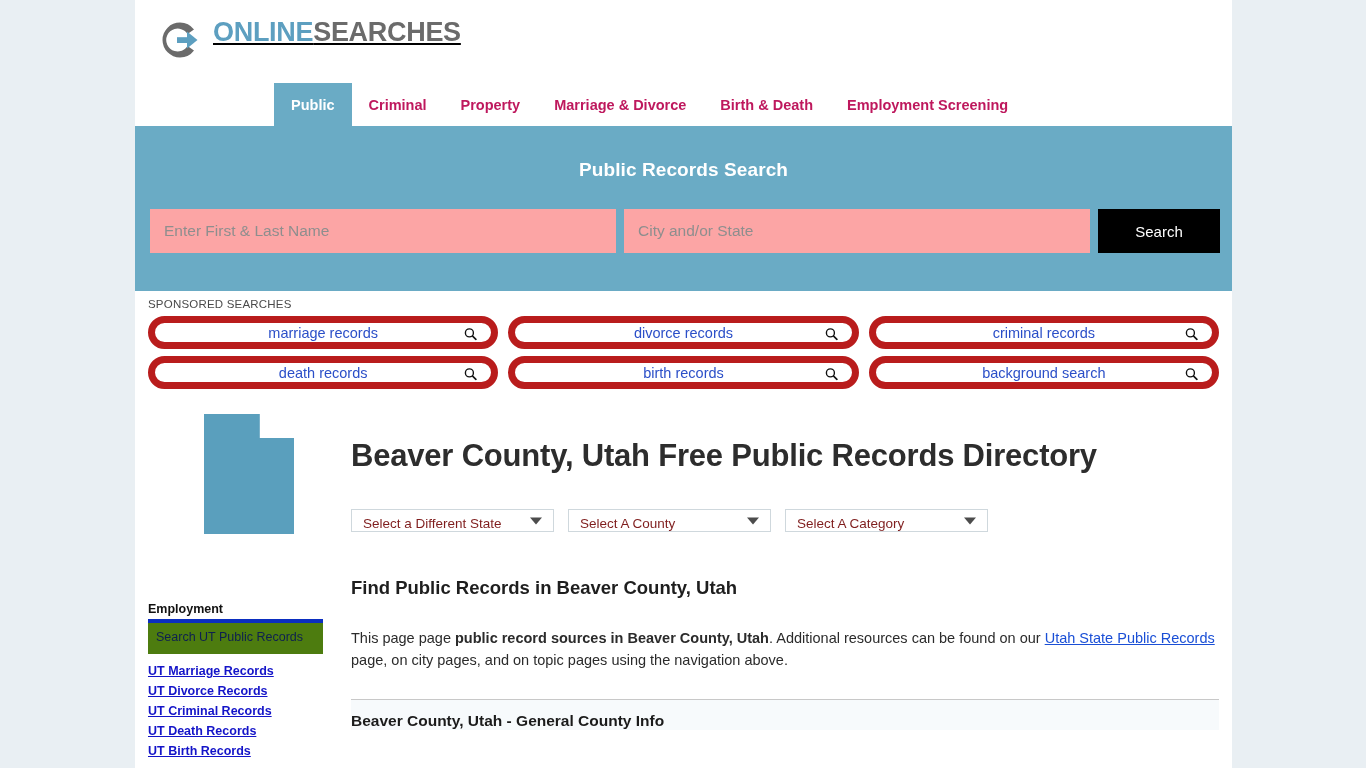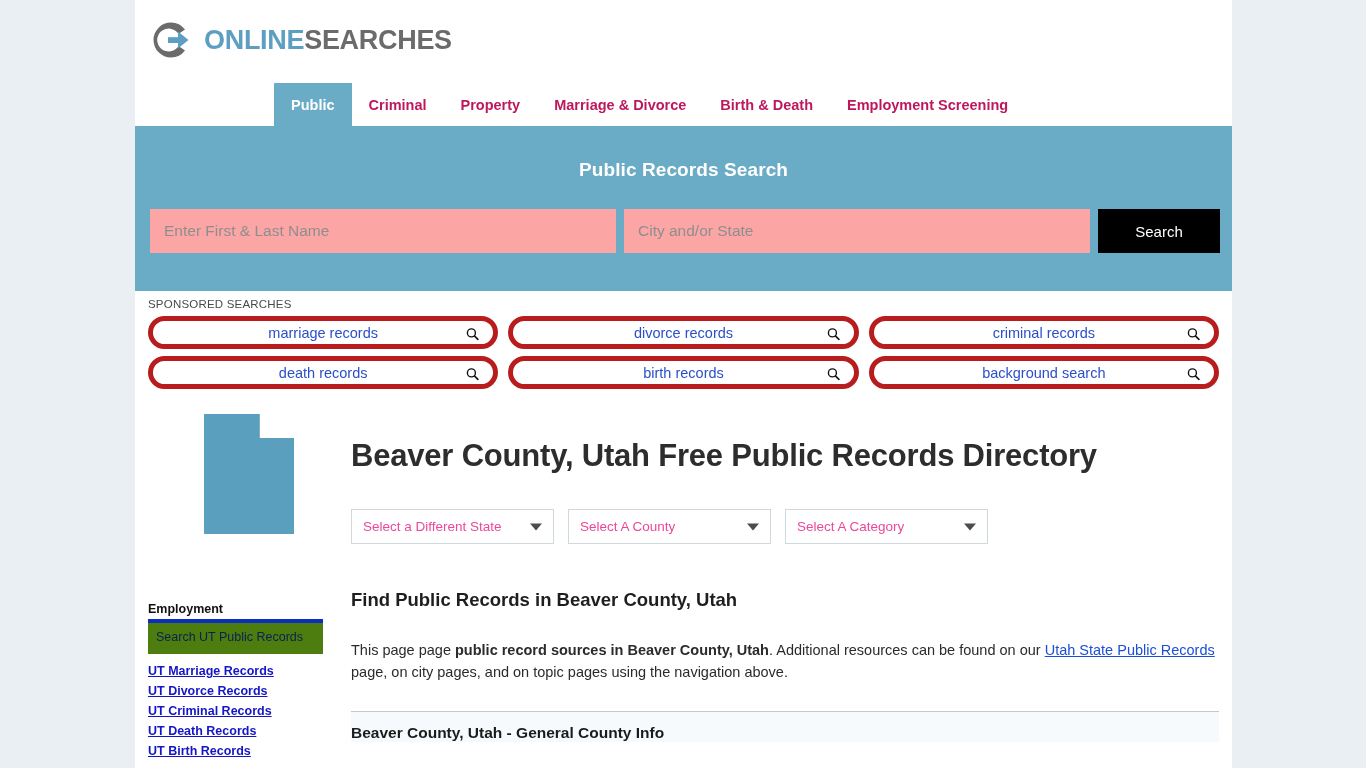--- a/index.html
+++ b/index.html
@@ -24,23 +24,24 @@
     background: #ffffff;
   }
 
   
   .site-header {
     height: 83px;
     position: relative;
   }
   .logo {
     position: absolute;
-    left: 13px; top: 17px;
-    display: flex; align-items: center;
+    left: 22px; top: 17px;
+    display: flex; 
     height: 46px;
+    text-decoration: underline;
   }
   .logo-mark { width: 46px; height: 46px; flex: 0 0 46px; }
   .logo-text {
     margin-left: 10px;
     font-size: 27px;
     font-weight: bold;
     letter-spacing: -0.3px;
     white-space: nowrap;
   }
   .logo-online { color: #5d9fc0; }
@@ -128,21 +129,21 @@
     margin-bottom: 6px;
   }
   .pill-grid {
     display: grid;
     grid-template-columns: repeat(3, 1fr);
     gap: 7px 10px;
   }
   .pill {
     position: relative;
     height: 33px;
-    border: 5px solid #b91c1c;
+    border: 7px solid #b91c1c;
     border-radius: 17px;
     background: #fff;
     display: flex; align-items: center; justify-content: center;
     cursor: pointer;
   }
   .pill-text {
     font-size: 14.5px;
     color: #2b4fc8;
   }
   .pill-icon {
@@ -208,28 +209,28 @@
     margin: 0;
     letter-spacing: -0.2px;
   }
   .selects-row {
     display: flex;
     gap: 14px;
     margin-top: 26px;
   }
   .select-box {
     position: relative;
-    height: 35px;
+    height: 23px;
     border: 1px solid #cfd8dd;
     background: #fff;
     display: flex;
-    align-items: center;
+    align-items: flex-end;
     padding: 0 30px 0 11px;
     font-size: 13.5px;
-    color: #ec4899;
+    color: #7f1d1d;
     cursor: pointer;
     white-space: nowrap;
   }
   .select-box.state { width: 203px; }
   .select-box.county { width: 203px; }
   .select-box.category { width: 203px; }
   .caret {
     position: absolute;
     right: 11px; top: 50%;
     transform: translateY(-50%);

